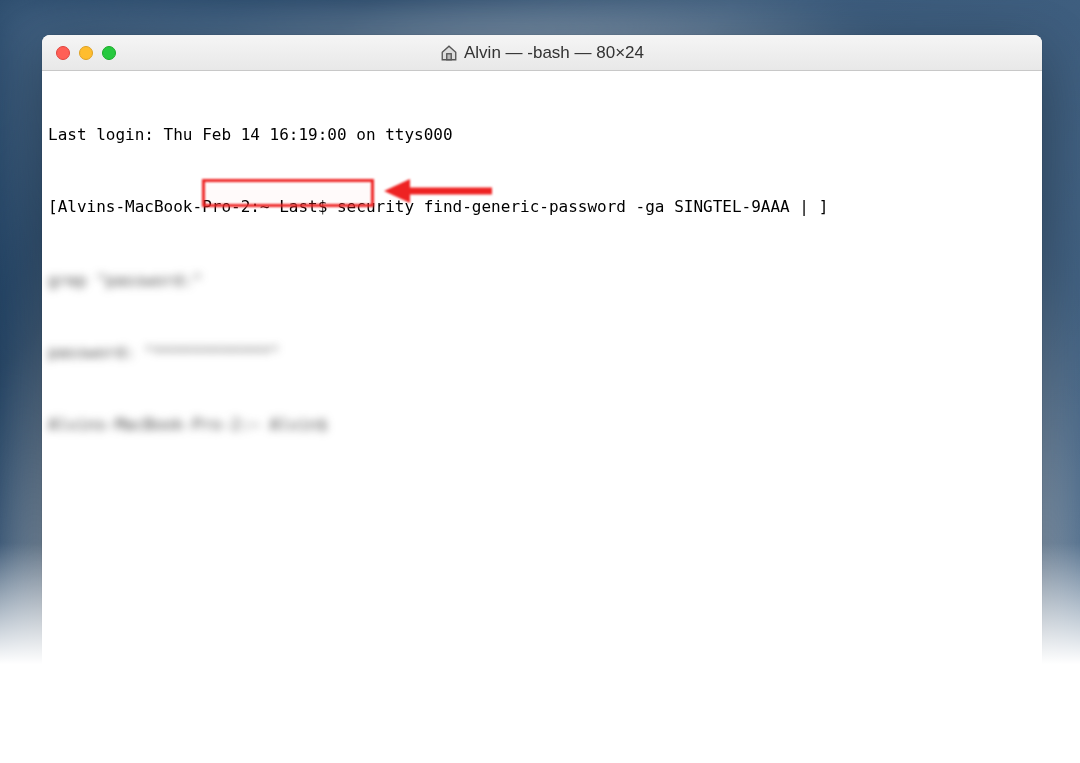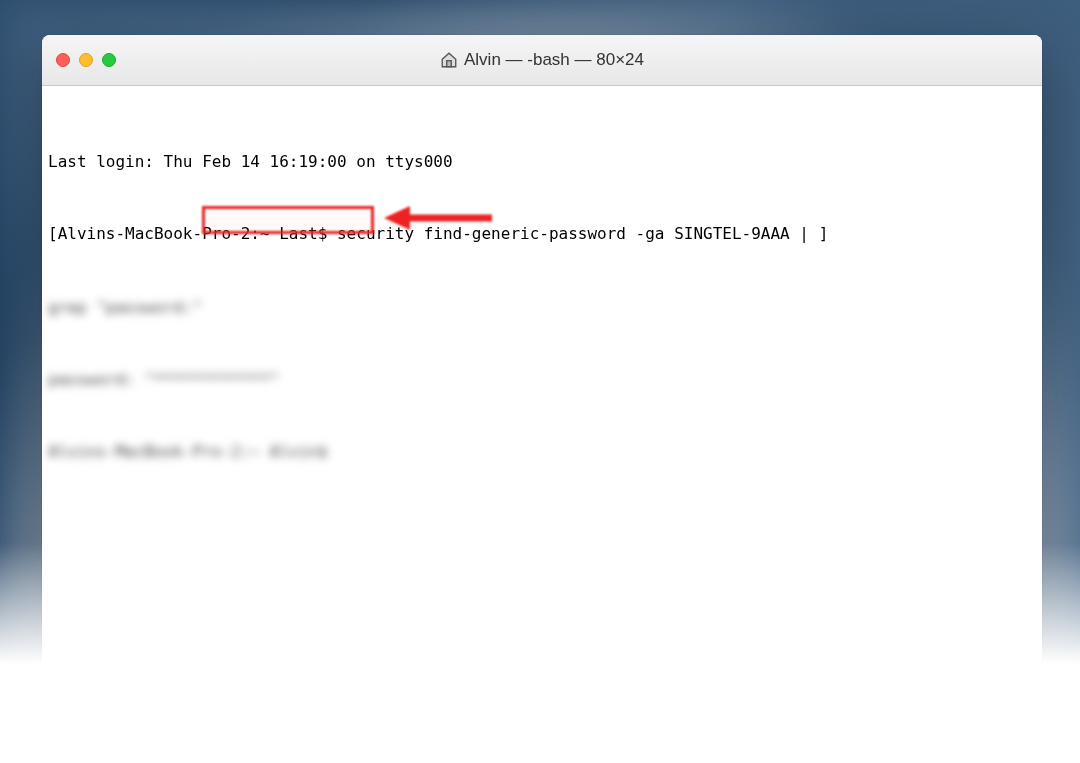--- a/index.html
+++ b/index.html
@@ -31,21 +31,21 @@
       top: 35px;
       left: 42px;
       width: 1000px;
       height: 640px;
       background: #ffffff;
       border-radius: 8px;
       box-shadow: 0 20px 60px rgba(0,0,0,0.3), 0 0 0 1px rgba(0,0,0,0.05);
       overflow: hidden;
     }
     .titlebar {
-      height: 51px;
+      height: 36px;
       background: linear-gradient(#f5f5f5, #e8e8e8);
       border-bottom: 1px solid #c8c8c8;
       display: flex;
       align-items: center;
       position: relative;
     }
     .traffic-lights {
       display: flex;
       gap: 9px;
       padding-left: 14px;
@@ -79,21 +79,20 @@
     .terminal-body {
       position: relative;
       font-family: "Menlo", "Monaco", monospace;
       font-size: 16px;
       line-height: 1.5;
       padding: 4px 6px;
       color: #000;
       white-space: pre;
       height: calc(100% - 36px);
       overflow: hidden;
-      margin-top: 12px;
     }
     .tline {
       display: block;
     }
     .blurred-line {
       display: block;
       filter: blur(4px);
       color: #444;
       user-select: none;
     }

